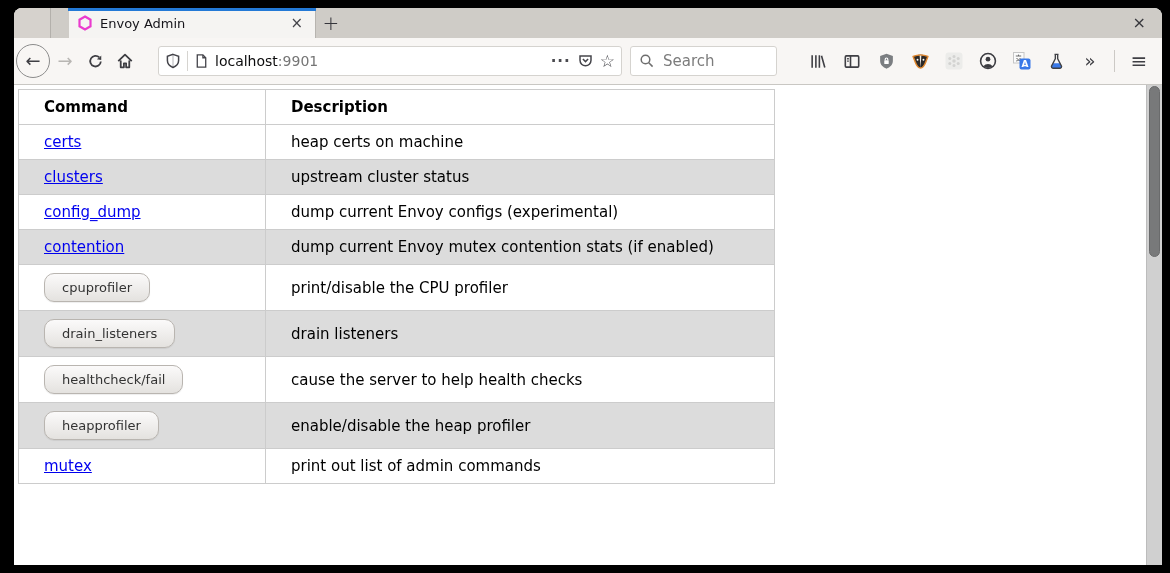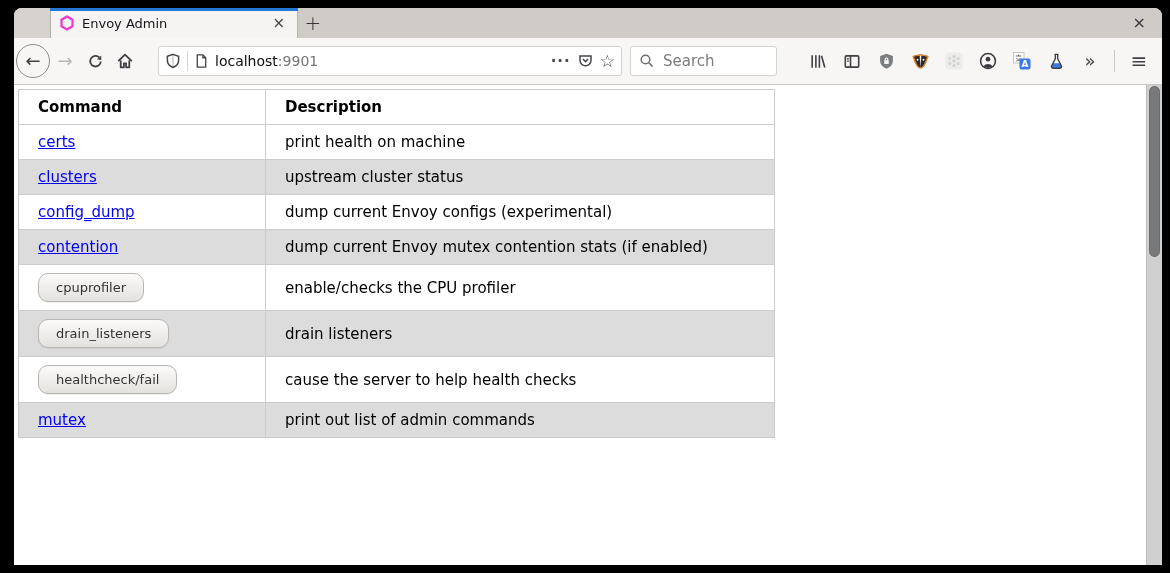--- a/index.html
+++ b/index.html
@@ -14,21 +14,21 @@
   }
   
   .tabbar{
     height:30px;background:var(--tabbar-bg,#cfccc7);
     display:flex;align-items:stretch;flex:0 0 auto;
   }
   .tab-spacer{width:36px;background:#d6d2cd;border-right:1px solid #b3b0ab;}
   .tab{
     width:228px;background:var(--tab-bg,#f5f4f2);position:relative;
     display:flex;align-items:center;padding:0 9px;gap:8px;
-    border-right:1px solid #b7b4af;cursor:default;
+    border-right:1px solid #b7b4af;cursor:default;margin-left:18px;
   }
   .tab-stripe{position:absolute;top:0;left:-1px;right:-1px;height:3px;background:var(--accent-blue,#2379d6);}
   .tab-title{font-size:13px;color:#15141a;flex:1;white-space:nowrap;overflow:hidden;}
   .tab-close{font-size:15px;color:#45454b;padding:0 3px;line-height:1;}
   .newtab-btn{
     width:30px;display:flex;align-items:center;justify-content:center;
     font-size:20px;font-weight:300;color:#35353b;
   }
   .win-close{
     margin-left:auto;align-self:center;margin-right:12px;
@@ -76,21 +76,21 @@
   .toolbar-vdiv{width:1px;height:22px;background:#ccc9c5;margin:0 5px;}
   
   .content{
     flex:1;background:#fff;position:relative;overflow:hidden;
   }
   .admin-table{
     border-collapse:collapse;margin:4px 0 0 4px;table-layout:fixed;width:757px;
     font-size:15px;color:#000;
   }
   .admin-table th,.admin-table td{
-    border:1px solid var(--table-border,#ccc);padding:8px 19px;text-align:left;
+    border:1px solid var(--table-border,#ccc);padding:8px 25px;text-align:left;
     overflow:hidden;white-space:nowrap;
   }
   .admin-table th{font-weight:bold;font-size:15px;}
   .admin-table col.c1{width:247px;}
   .admin-table tbody tr:nth-child(even) td{background:var(--row-stripe,#dcdcdc);}
   .cmd-link{color:var(--link-blue,#0000ee);text-decoration:underline;}
   .cmd-button{
     font-family:"DejaVu Sans","Liberation Sans",sans-serif;font-size:13px;color:#333;
     background:linear-gradient(#fbfafa,#e4e2df);
     border:1px solid #b9b5b0;border-radius:10px;padding:6px 17px;
@@ -283,45 +283,49 @@
         </colgroup>
       <thead>
         <tr>
           <th>Command</th>
           <th>Description</th>
         </tr>
       </thead>
       <tbody>
           <tr>
             <td><a href="#" class="cmd-link">certs</a></td>
-            <td>print health on machine</td>
+            <td>heap certs on machine</td>
           </tr>
           <tr>
             <td><a href="#" class="cmd-link">clusters</a></td>
             <td>upstream cluster status</td>
           </tr>
           <tr>
             <td><a href="#" class="cmd-link">config_dump</a></td>
             <td>dump current Envoy configs (experimental)</td>
           </tr>
           <tr>
             <td><a href="#" class="cmd-link">contention</a></td>
             <td>dump current Envoy mutex contention stats (if enabled)</td>
           </tr>
           <tr>
             <td><button class="cmd-button">cpuprofiler</button></td>
-            <td>enable/checks the CPU profiler</td>
+            <td>print/disable the CPU profiler</td>
           </tr>
           <tr>
             <td><button class="cmd-button">drain_listeners</button></td>
             <td>drain listeners</td>
           </tr>
           <tr>
             <td><button class="cmd-button">healthcheck/fail</button></td>
             <td>cause the server to help health checks</td>
+          </tr>
+          <tr>
+            <td><button class="cmd-button">heapprofiler</button></td>
+            <td>enable/disable the heap profiler</td>
           </tr>
           <tr>
             <td><a href="#" class="cmd-link">mutex</a></td>
             <td>print out list of admin commands</td>
           </tr>
         </tbody>
     </table>
     <div class="scrollbar">
       <div class="scroll-thumb"></div>
     </div>

